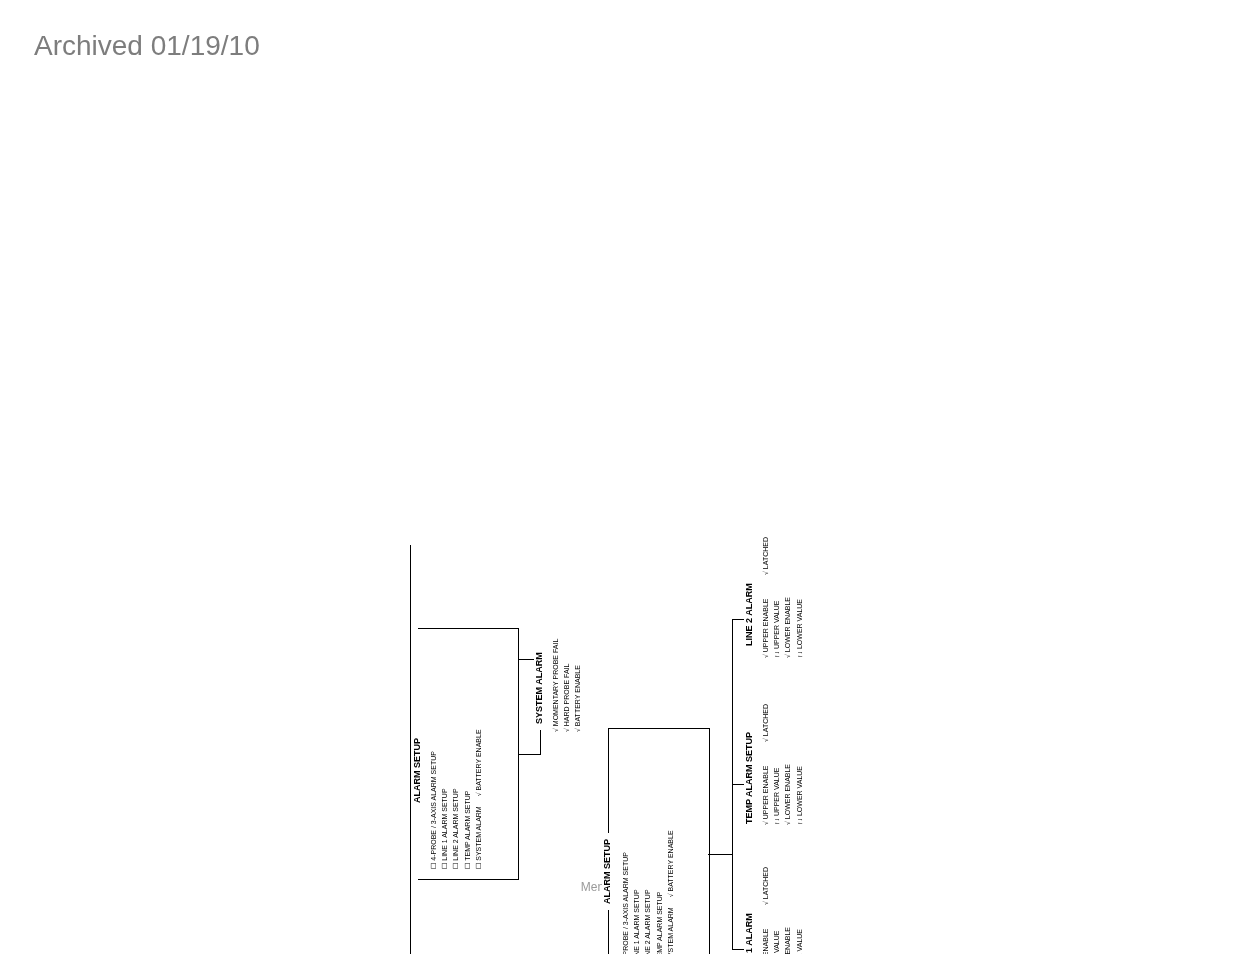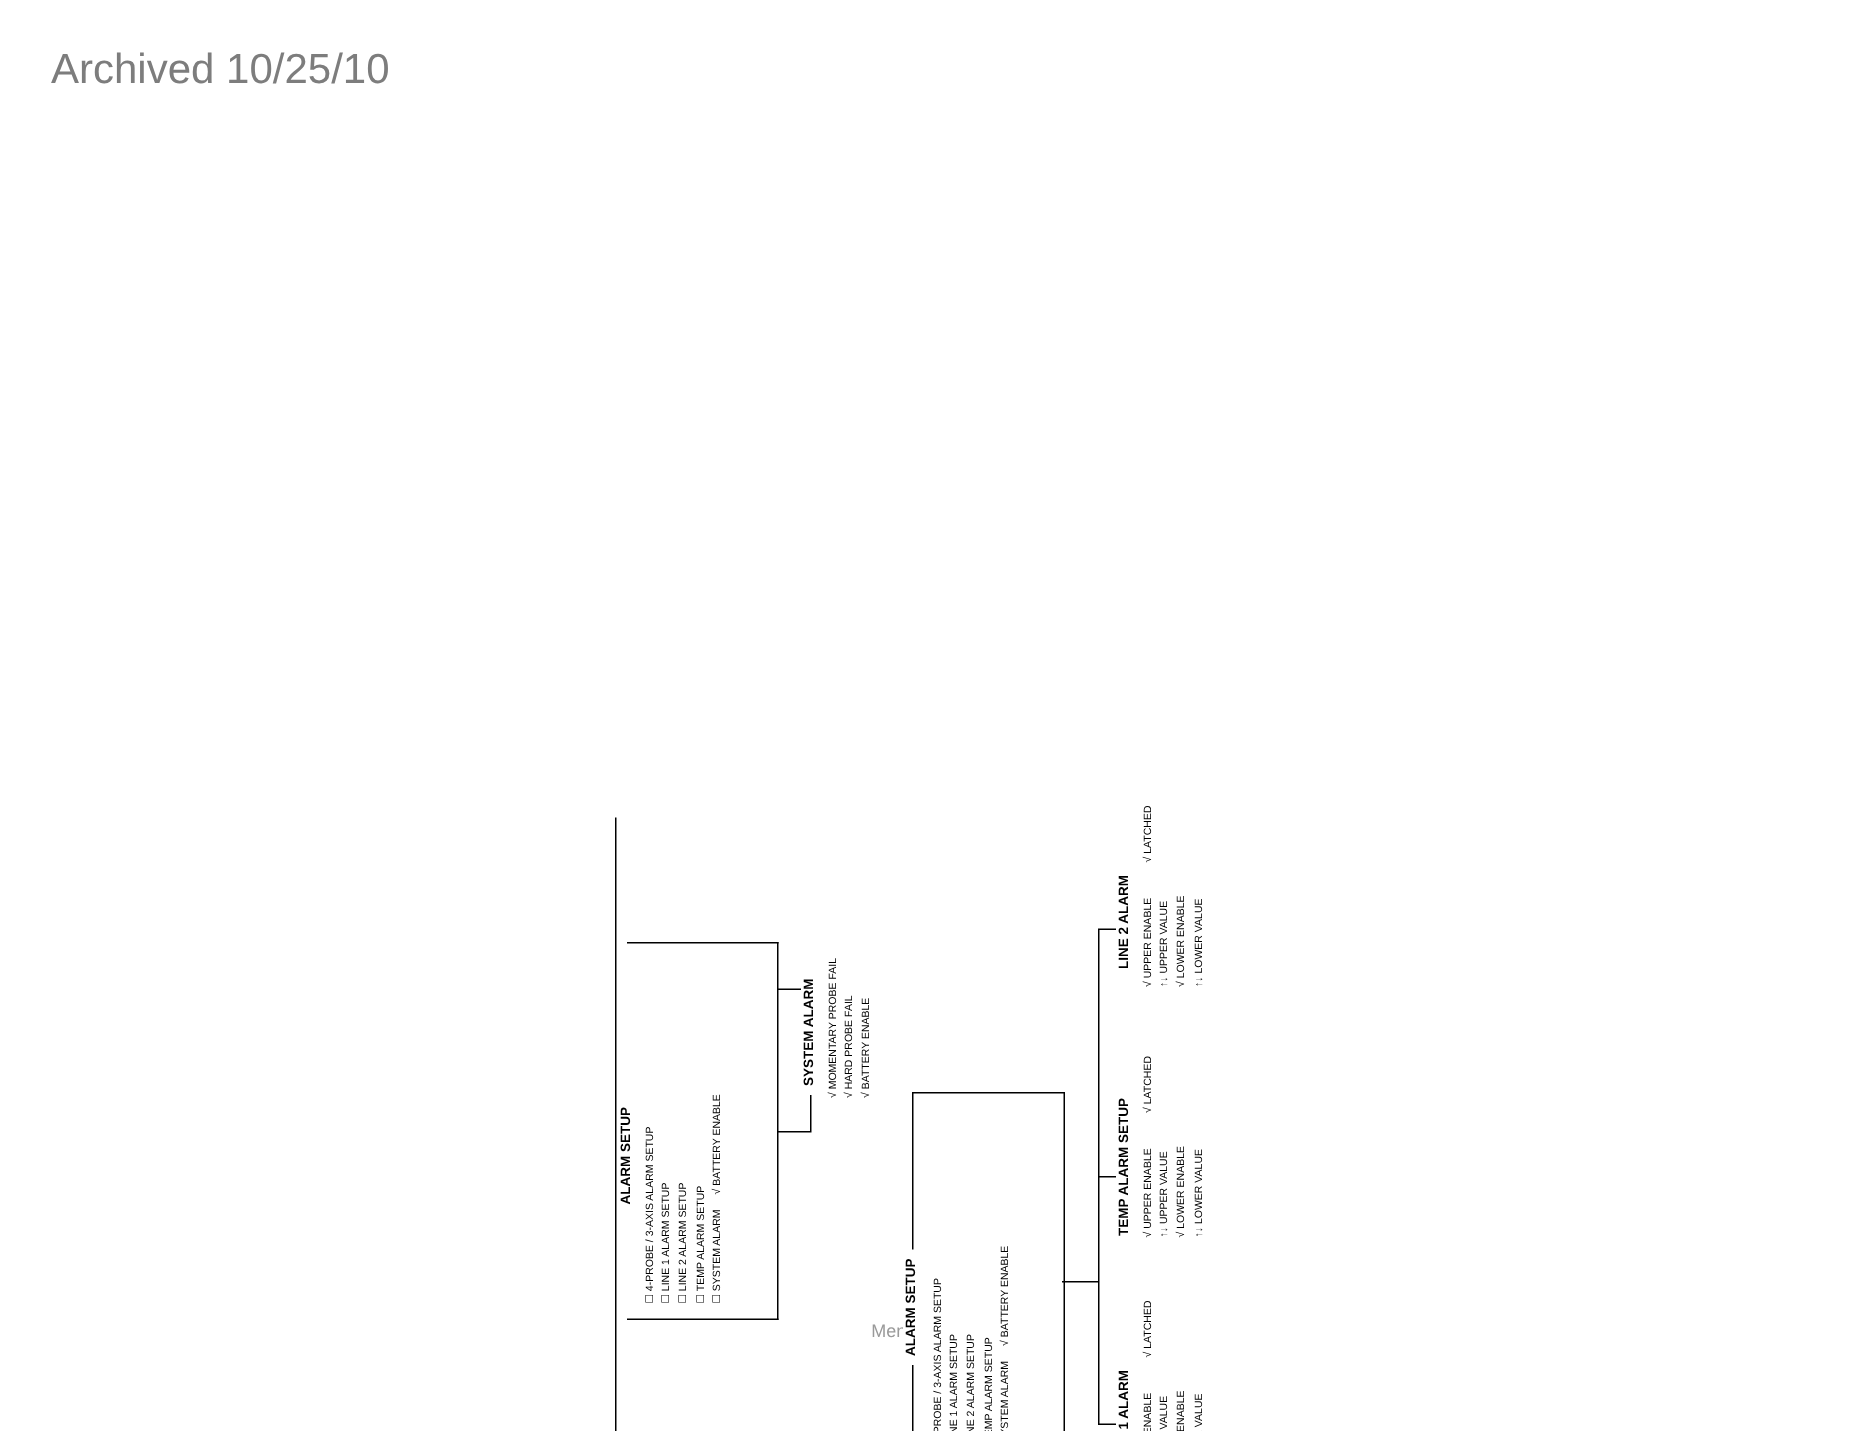--- a/index.html
+++ b/index.html
@@ -40,21 +40,21 @@
   .arr::before{content:"\2191\2193\00a0";} 
   .secrow .tick,.secrow .arr{font-size:7px;}
   .pair{display:flex;gap:22px;}
   .col{display:flex;flex-direction:column;}
   .line-v{position:absolute;border-left:1.5px solid #000;}
   .line-h{position:absolute;border-top:1.5px solid #000;}
 </style>
 </head>
 <body>
 
-<div class="watermark">Archived 10/25/10</div>
+<div class="watermark">Archived 01/19/10</div>
 <div class="footer">Menu System</div>
 
 <div class="diagram">
 
   <div class="line-h" style="left:0;top:0;width:435px;"></div>
 
   <div class="menu-box" style="left:100px; top:8px; width:250px; height:100px; border-top:none;">
     <div class="menu-title" style="left:70px; top:-6px;">ALARM SETUP</div>
     <div class="item-list" style="left:10px; top:10px;">
       <div class="item chk">4-PROBE / 3-AXIS ALARM SETUP</div>

